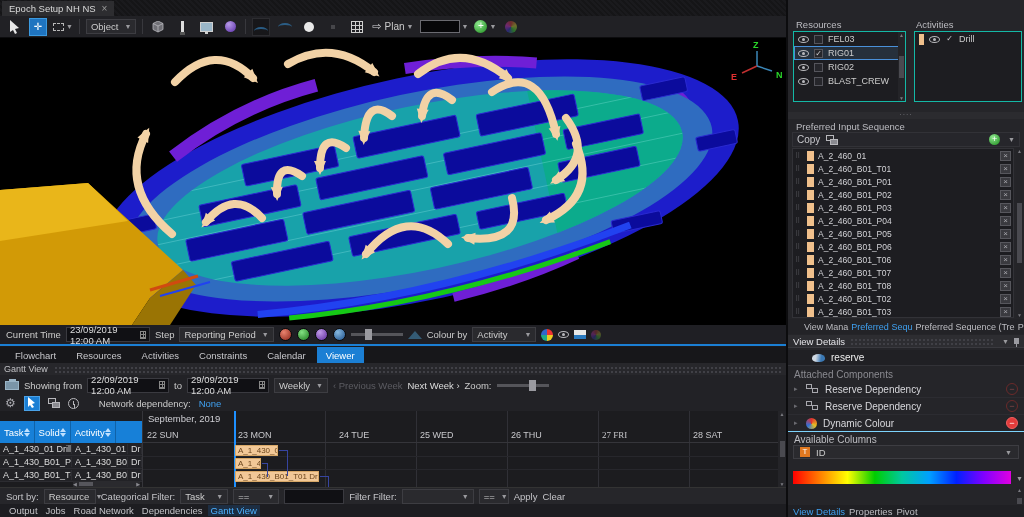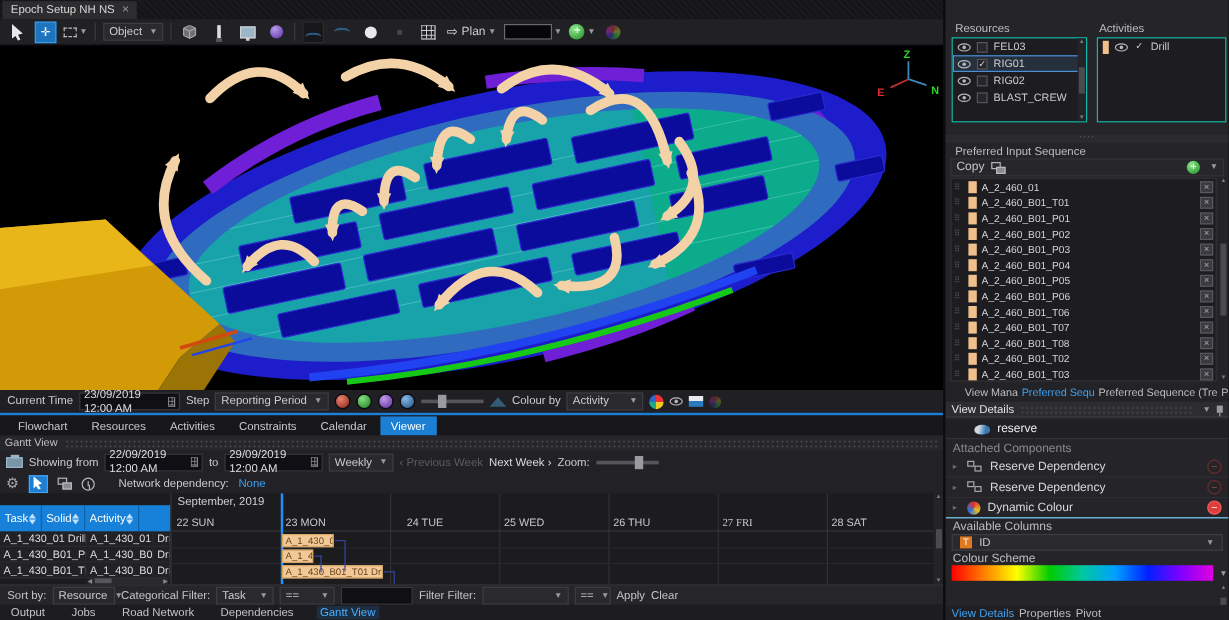--- a/index.html
+++ b/index.html
@@ -108,21 +108,21 @@
   .bars { position:absolute; left:0; top:32px; width:636px; height:44px; }
   .bar { position:absolute; height:11px; background:#f2c897; border:1px solid #d8a868; color:#6b451c; font-size:8px; line-height:9px; overflow:hidden; white-space:nowrap; padding-left:2px; }
   .dep { position:absolute; background:#3644a0; }
   .rowline { position:absolute; left:0; width:636px; height:1px; background:#27272c; }
   .vsb { position:absolute; background:#242428; display:flex; flex-direction:column; align-items:center; justify-content:space-between; color:#7a7a80; font-size:5px; }
   .vsb .thumb { width:5px; background:#4a4a50; }
 
   
   .filterbar { position:absolute; left:0; top:487px; width:786px; height:17px; background:#26262a; border-top:1px solid #333;
     display:flex; align-items:center; gap:5px; padding:0 6px; font-size:9.5px; color:#c4c4c8; }
-  .statusbar { position:absolute; left:0; top:504px; width:786px; height:13px; background:#1d1d21; display:flex; align-items:center; gap:16px; padding:0 6px; font-size:9.5px; }
+  .statusbar { position:absolute; left:0; top:504px; width:786px; height:13px; background:#1d1d21; display:flex; align-items:center; gap:2px; padding:0 6px; font-size:9.5px; }
   .stab { padding:0 3px; color:#c4c4c8; }
   .stab.active { color:#4ab0ff; background:rgba(30,100,170,.25); }
 
   
   .rsplit { position:absolute; left:786px; top:0; width:2px; height:517px; background:#0c0c0e; }
   .right { position:absolute; left:788px; top:0; width:236px; height:517px; background:#252529; overflow:hidden; }
   .ptitle { position:absolute; left:0; width:236px; height:13px; background:#2d2d31; display:flex; align-items:center; gap:5px; padding:0 5px; color:#e4e4e8; font-size:9.5px; border-bottom:2px solid #1b7fd4; }
   .pin { width:5px; height:6px; background:#9a9aa0; position:relative; flex:none; }
   .pin::after { content:""; position:absolute; left:2px; top:6px; width:1px; height:3px; background:#9a9aa0; }
   .sec-label { color:#bdbdc2; font-size:9.5px; }
@@ -742,21 +742,20 @@
           <span class="minus active">−</span>
         </div>
       </div>
 
     <div class="vd-row" style="top:433px;height:12px;color:#bdbdc2">Available Columns</div>
     <div class="vd-row select" style="top:445px;left:5px;width:226px;height:14px;justify-content:flex-start">
       <span class="orangeT">T</span>
       <span style="flex:1">ID</span>
       <span class="dd-arrow">▼</span>
     </div>
-    <div class="vd-row" style="top:460px;height:11px;color:#bdbdc2">Colour Scheme</div>
     <div class="rainbow"></div>
     <span class="dd-arrow" style="position:absolute;left:226px;top:475px">▼</span>
 
     <div class="vsb" style="left:228px;top:487px;width:7px;height:17px">
         <span>▲</span>
         <span class="thumb" style="height:6px"></span>
       </div>
 
     <div class="vd-tabs">
 

